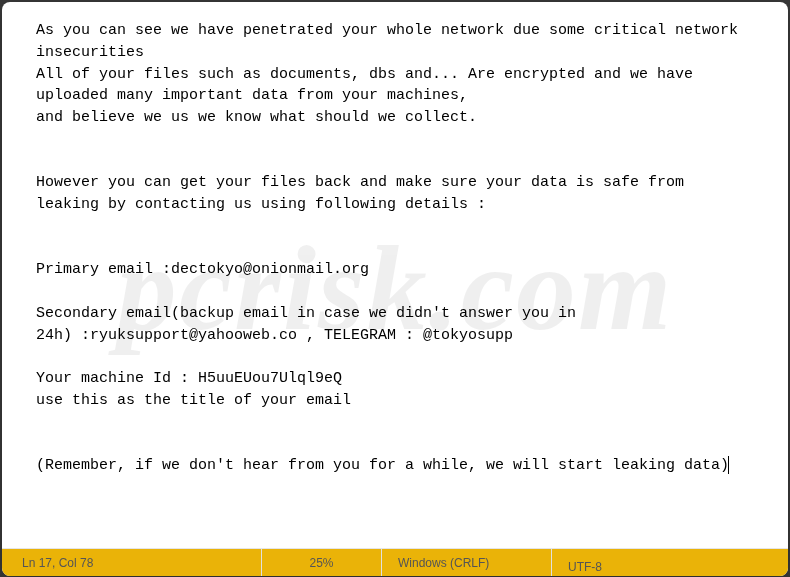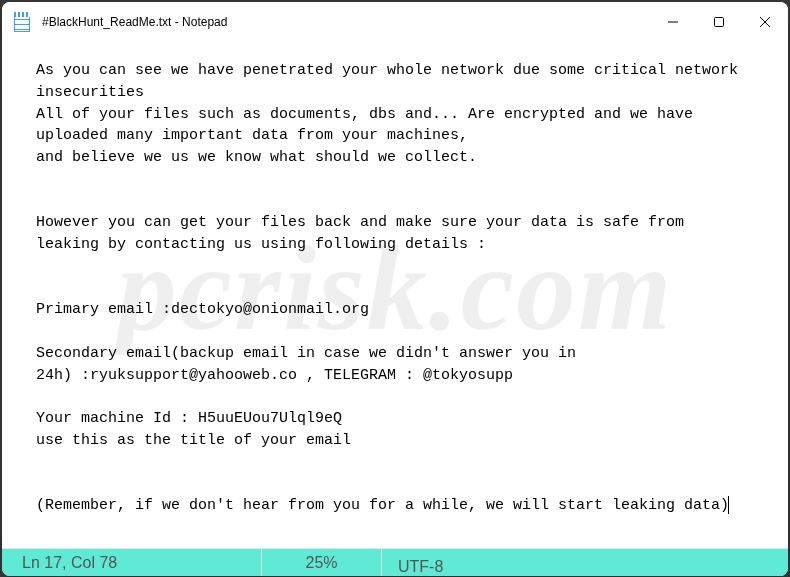--- a/index.html
+++ b/index.html
@@ -12,58 +12,33 @@
 .title { font-size:12px; color:#000; flex:1; }
 .win-controls { display:flex; height:100%; }
 .win-btn { width:46px; display:flex; align-items:center; justify-content:center; color:#000; }
 .win-btn svg { width:10px; height:10px; stroke:#000; stroke-width:1; fill:none; }
 .menubar { height:36px; display:flex; align-items:center; padding:0 14px; background:#fff; }
 .menu-item { font-size:14px; color:#000; padding:6px 12px; border-radius:4px; margin-right:16px; }
 .settings-btn { margin-left:auto; padding:6px; display:flex; align-items:center; justify-content:center; }
 .settings-btn svg { width:18px; height:18px; stroke:#333; stroke-width:1.2; fill:none; }
 .content { flex:1; padding:18px 34px; font-family:Liberation Mono, monospace; font-size:15px; line-height:1.45; color:#000000; white-space:pre-wrap; overflow:hidden; position:relative; }
 .cursor { display:inline-block; width:1px; height:18px; background:#000; vertical-align:text-bottom; margin-left:-1px; }
-.statusbar { height:28px; background:#5eead4; border-top:1px solid #e5e5e5; display:flex; align-items:center; font-size:16px; color:#555; }
+.statusbar { height:28px; background:#eab308; border-top:1px solid #e5e5e5; display:flex; align-items:center; font-size:12px; color:#555; }
 .status-seg { padding:0 16px; height:100%; display:flex; align-items:center; border-right:1px solid #e0e0e0; }
 .status-seg.pos { flex:0 0 260px; padding-left:20px; }
 .status-seg.zoom { flex:0 0 120px; justify-content:center; }
 .status-seg.eol { flex:0 0 170px; }
 .status-seg.enc { flex:1; border-right:none;margin-top:9px; }
 .watermark { position:absolute; top:50%; left:50%; transform:translate(-50%,-50%); pointer-events:none; opacity:0.06; font-size:120px; font-weight:700; font-style:italic; font-family:Georgia,serif; color:#000; letter-spacing:2px; white-space:nowrap; }
 </style>
 </head>
 <body>
 
 <div class="window">
 
-  <div class="titlebar">
-    <div class="app-icon">
-      <div class="spiral"></div>
-        <div class="page"></div>
-    </div>
-    <div class="title">#BlackHunt_ReadMe.txt - Notepad</div>
-    <div class="win-controls">
-      <div class="win-btn">
-        <svg viewBox="0 0 10 10">
-            <line x1="0" y1="5" x2="10" y2="5"></line>
-          </svg>
-      </div>
-      <div class="win-btn">
-        <svg viewBox="0 0 10 10">
-            <rect x="0.5" y="0.5" width="9" height="9" rx="1"></rect>
-          </svg>
-      </div>
-      <div class="win-btn">
-        <svg viewBox="0 0 10 10">
-            <line x1="0" y1="0" x2="10" y2="10"></line>
-            <line x1="10" y1="0" x2="0" y2="10"></line>
-          </svg>
-      </div>
-    </div>
-  </div>
 
 
   <div class="content"><span>As you can see we have penetrated your whole network due some critical network insecurities
 All of your files such as documents, dbs and... Are encrypted and we have uploaded many important data from your machines,
 and believe we us we know what should we collect.
 
 
 However you can get your files back and make sure your data is safe from leaking by contacting us using following details :
 
 
@@ -74,18 +49,19 @@
 
 Your machine Id : H5uuEUou7Ulql9eQ
 use this as the title of your email
 
 
 (Remember, if we don't hear from you for a while, we will start leaking data)</span><span class="cursor"></span></div>
 
   <div class="statusbar">
     <div class="status-seg pos">Ln 17, Col 78</div>
     <div class="status-seg zoom">25%</div>
+    <div class="status-seg eol">Windows (CRLF)</div>
     <div class="status-seg enc">UTF-8</div>
   </div>
 
   <div class="watermark">pcrisk.com</div>
 
 </div>
 
 </body></html>

